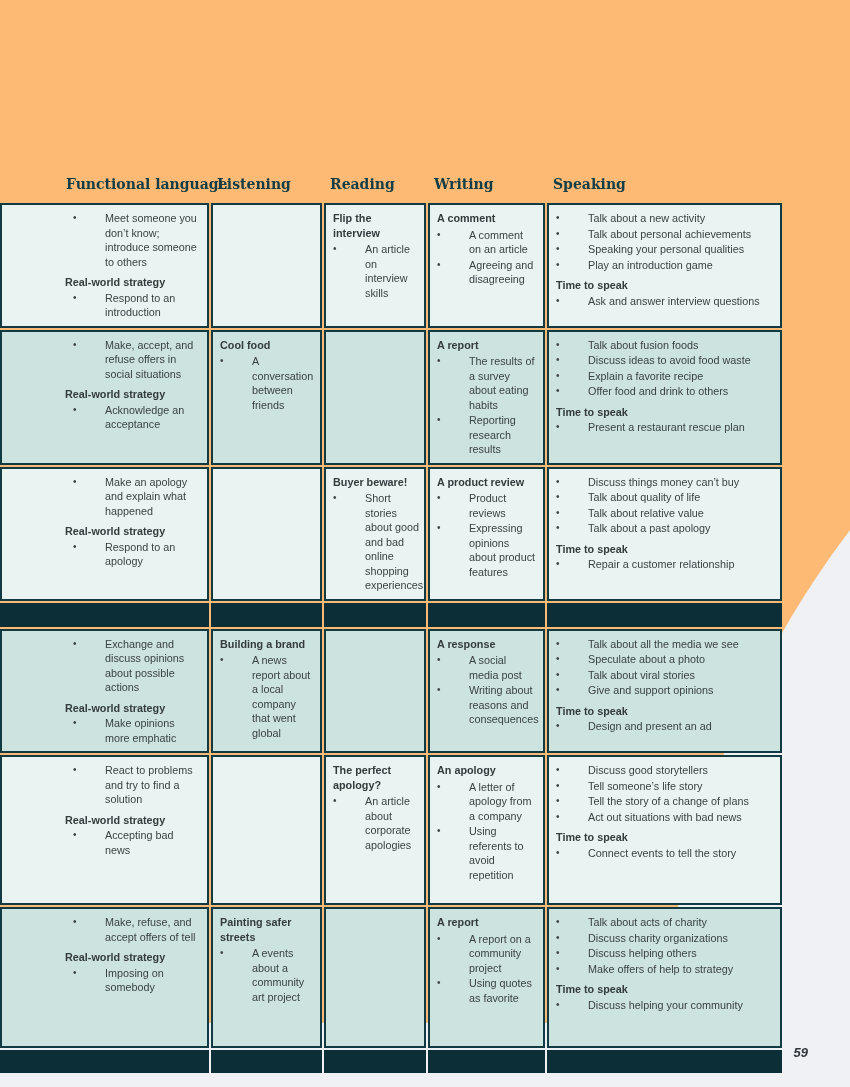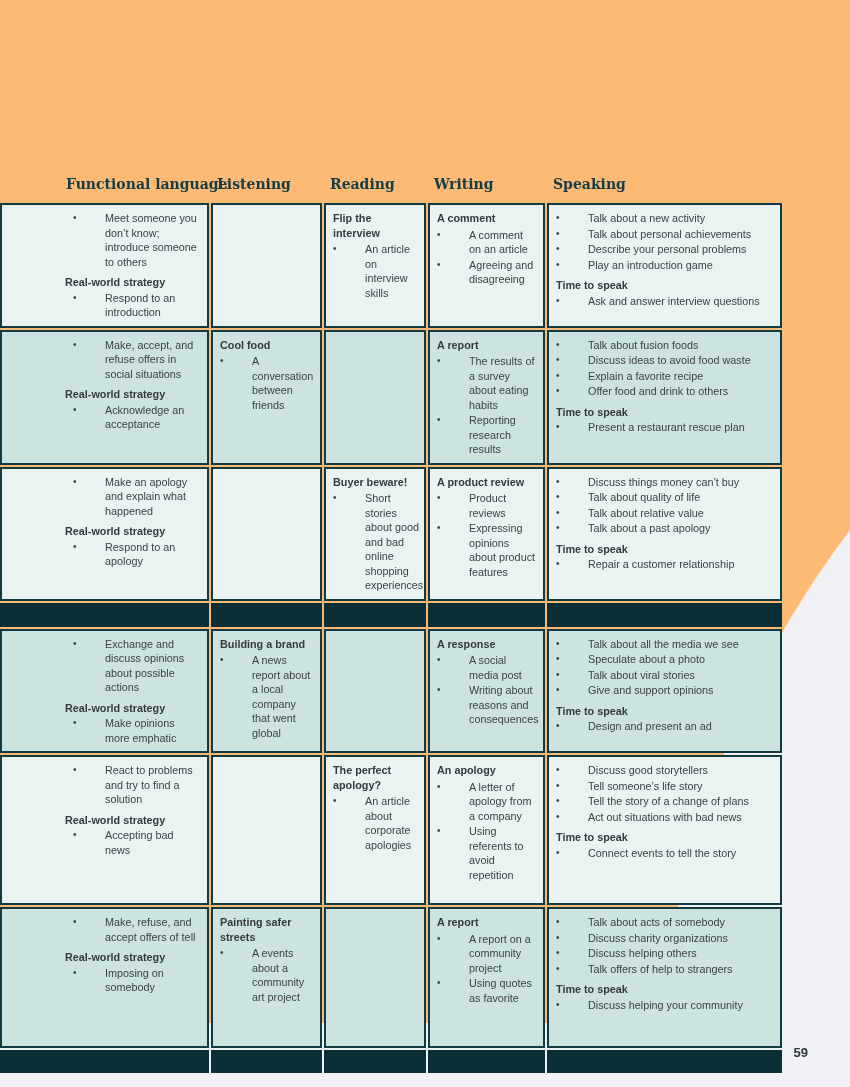--- a/index.html
+++ b/index.html
@@ -35,21 +35,21 @@
   td.fc{padding-left:66px;}
   .cell-title{font-weight:bold;color:#333b3d;margin-bottom:2px;}
   .subhead{font-weight:bold;color:#333b3d;margin:6px 0 1px 0;}
   td.fc .subhead{margin-left:-3px;}
   .bullet{display:flex;margin-bottom:1px;}
   td.fc .bullet{margin-left:5px;}
   .bullet .dot{flex:0 0 11px;font-size:10px;}
   .bullet .txt{flex:1 1 auto;margin-left:21px;}
   .page-number{
     position:absolute;right:42px;top:1045px;
-    font-weight:bold;font-size:13px;color:#2f373b;
+    font-weight:bold;font-size:13px;color:#2f373b;font-style:italic;
   }
 </style>
 </head>
 <body>
 
 <div class="page">
   <div class="circle-decoration"></div>
   <div class="bottom-strip"></div>
 
   <div class="table-wrap">
@@ -106,21 +106,21 @@
               <div class="bullet">
                 <span class="dot">•</span>
                 <span class="txt">Talk about a new activity</span>
               </div>
               <div class="bullet">
                 <span class="dot">•</span>
                 <span class="txt">Talk about personal achievements</span>
               </div>
               <div class="bullet">
                 <span class="dot">•</span>
-                <span class="txt">Describe your personal problems</span>
+                <span class="txt">Speaking your personal qualities</span>
               </div>
               <div class="bullet">
                 <span class="dot">•</span>
                 <span class="txt">Play an introduction game</span>
               </div>
               <div class="subhead">Time to speak</div>
               <div class="bullet">
                 <span class="dot">•</span>
                 <span class="txt">Ask and answer interview questions</span>
               </div>
@@ -380,33 +380,33 @@
                 <span class="txt">A report on a community project</span>
               </div>
               <div class="bullet">
                 <span class="dot">•</span>
                 <span class="txt">Using quotes as favorite</span>
               </div>
             </td>
             <td>
               <div class="bullet">
                 <span class="dot">•</span>
-                <span class="txt">Talk about acts of somebody</span>
+                <span class="txt">Talk about acts of charity</span>
               </div>
               <div class="bullet">
                 <span class="dot">•</span>
                 <span class="txt">Discuss charity organizations</span>
               </div>
               <div class="bullet">
                 <span class="dot">•</span>
                 <span class="txt">Discuss helping others</span>
               </div>
               <div class="bullet">
                 <span class="dot">•</span>
-                <span class="txt">Talk offers of help to strangers</span>
+                <span class="txt">Make offers of help to strategy</span>
               </div>
               <div class="subhead">Time to speak</div>
               <div class="bullet">
                 <span class="dot">•</span>
                 <span class="txt">Discuss helping your community</span>
               </div>
             </td>
           </tr>
           <tr class="band" style="height: 23px;">
             <td></td>

